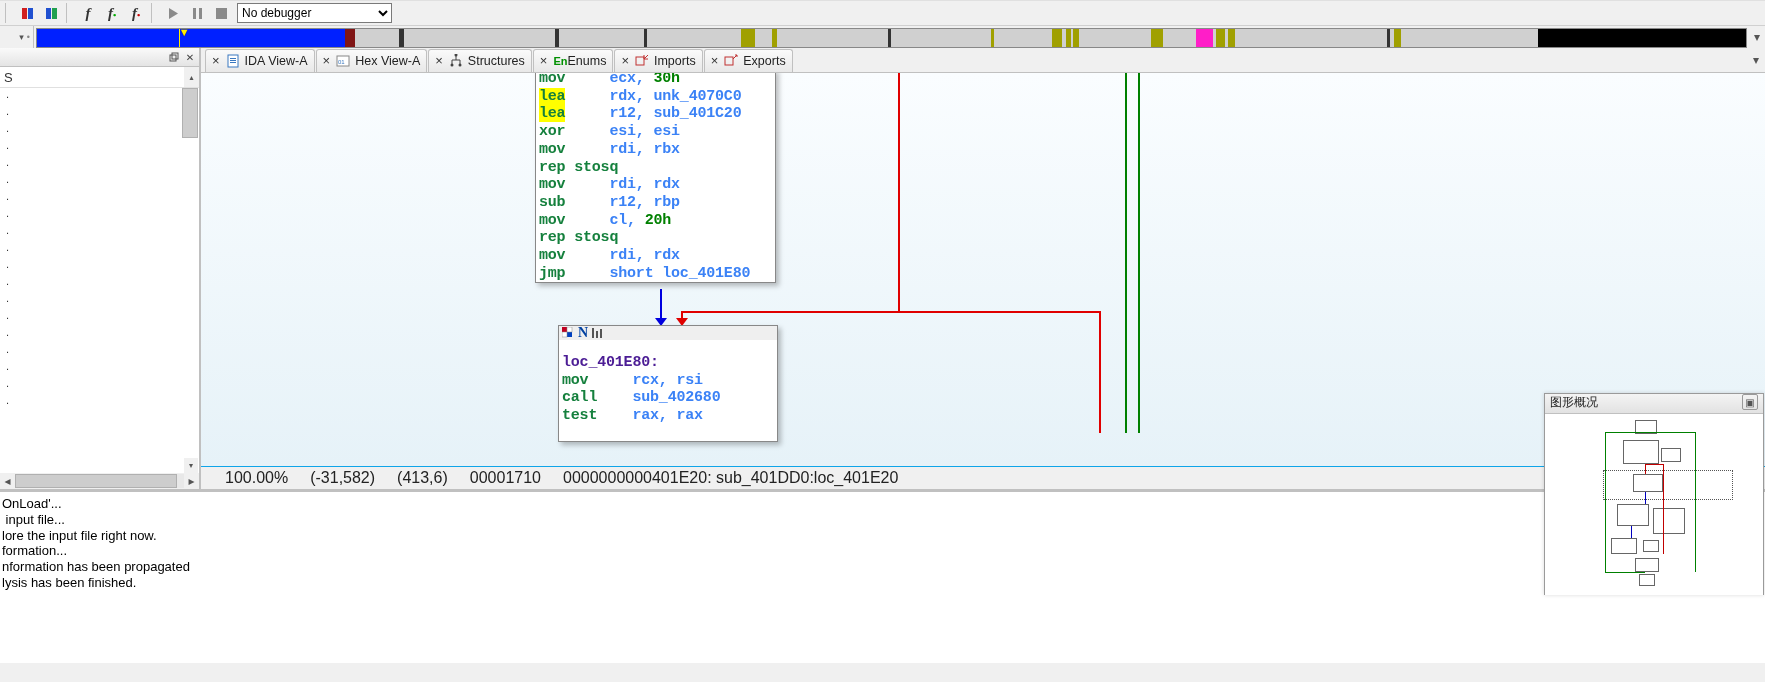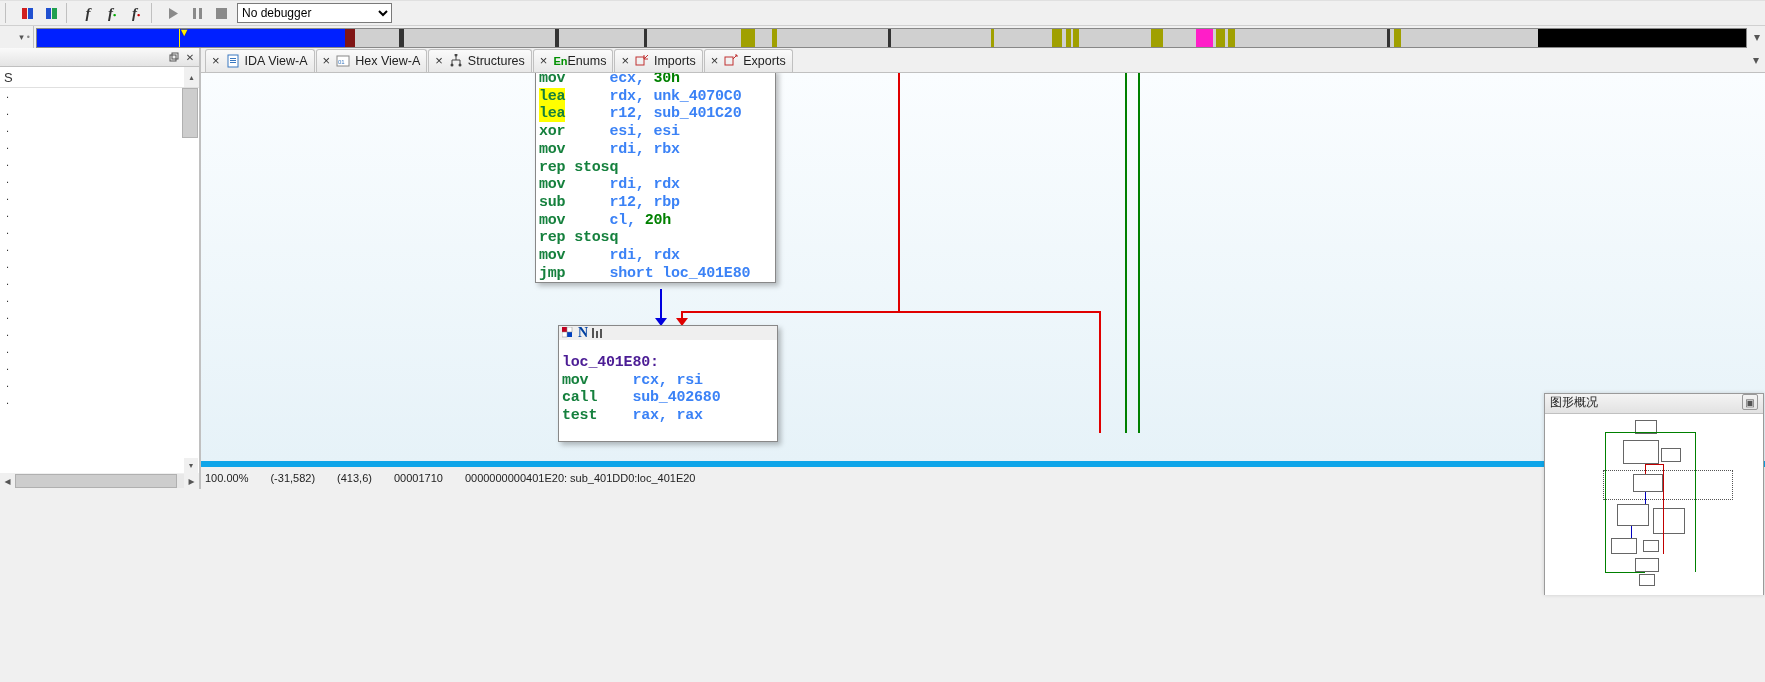--- a/index.html
+++ b/index.html
@@ -49,21 +49,21 @@
 
 .node{position:absolute;background:#fff;border:1px solid #888;box-shadow:3px 3px 5px rgba(0,0,0,.25)}
 .node .nhdr{height:14px;background:#efefef;display:flex;align-items:center;padding:0 3px}
 .code{font-family:Consolas,"Courier New",monospace;font-size:15px;line-height:17.7px;padding:0 3px;font-weight:bold;letter-spacing:-0.2px;white-space:pre}
 .mn{color:#15803d}
 .op{color:#3b82f6}
 .imm{color:#008000}
 .lbl{color:#4c1d95}
 .hl{background:#ffff00}
 
-.cstatus{height:22px;background:#f0f0f0;border-top:6px solid #0ea5e9;display:flex;align-items:center;font-size:11px;color:#222;padding-left:4px}
+.cstatus{height:22px;background:#f0f0f0;border-top:1px solid #0ea5e9;display:flex;align-items:center;font-size:16px;color:#222;padding-left:24px}
 .cstatus span{margin-right:22px}
 
 .outpanel{height:171px;border-top:3px solid #c0c0c0;background:#fff;display:flex;flex-direction:column}
 .outtext{flex:1;padding:4px 2px;font-family:"Segoe UI",Tahoma,sans-serif;font-size:13px;line-height:15.8px;color:#000;white-space:pre;overflow:hidden}
 
 .ovw{position:absolute;right:1px;bottom:88px;width:218px;height:200px;background:#f8f8f8;border:1px solid #9a9a9a;box-shadow:0 0 4px rgba(0,0,0,.15)}
 .ovw .ohdr{height:19px;background:linear-gradient(#f4f4f4,#e2e2e2);border-bottom:1px solid #c0c0c0;display:flex;align-items:flex-start;padding:0 5px;font-size:12px;color:#222}
 .ovw .ohdr .cx{margin-left:auto;width:14px;height:14px;border:1px solid #999;border-radius:2px;display:flex;align-items:center;justify-content:center;font-size:10px;color:#555}
 .ovw .obody{position:relative;height:calc(100% - 19px);background:#fff}
 .obox{position:absolute;border:1px solid #666;background:#fff}
@@ -298,20 +298,28 @@
       <div class="cstatus">
         <span>100.00%</span>
         <span>(-31,582)</span>
         <span>(413,6)</span>
         <span>00001710</span>
         <span>0000000000401E20: sub_401DD0:loc_401E20</span>
       </div>
     </div>
   </div>
 
+  <div class="outpanel">
+    <div class="outtext" id="outtext">OnLoad'...
+ input file...
+lore the input file right now.
+formation...
+nformation has been propagated
+lysis has been finished.</div>
+  </div>
 
   <div class="ovw">
     <div class="ohdr">
       <span>图形概况</span>
       <div class="cx">▣</div>
     </div>
     <div class="obody">
       <div class="ovp" style="left:58px;top:56px;width:128px;height:28px"></div>
 
       <div class="obox" style="left:90px;top:6px;width:20px;height:12px"></div>

